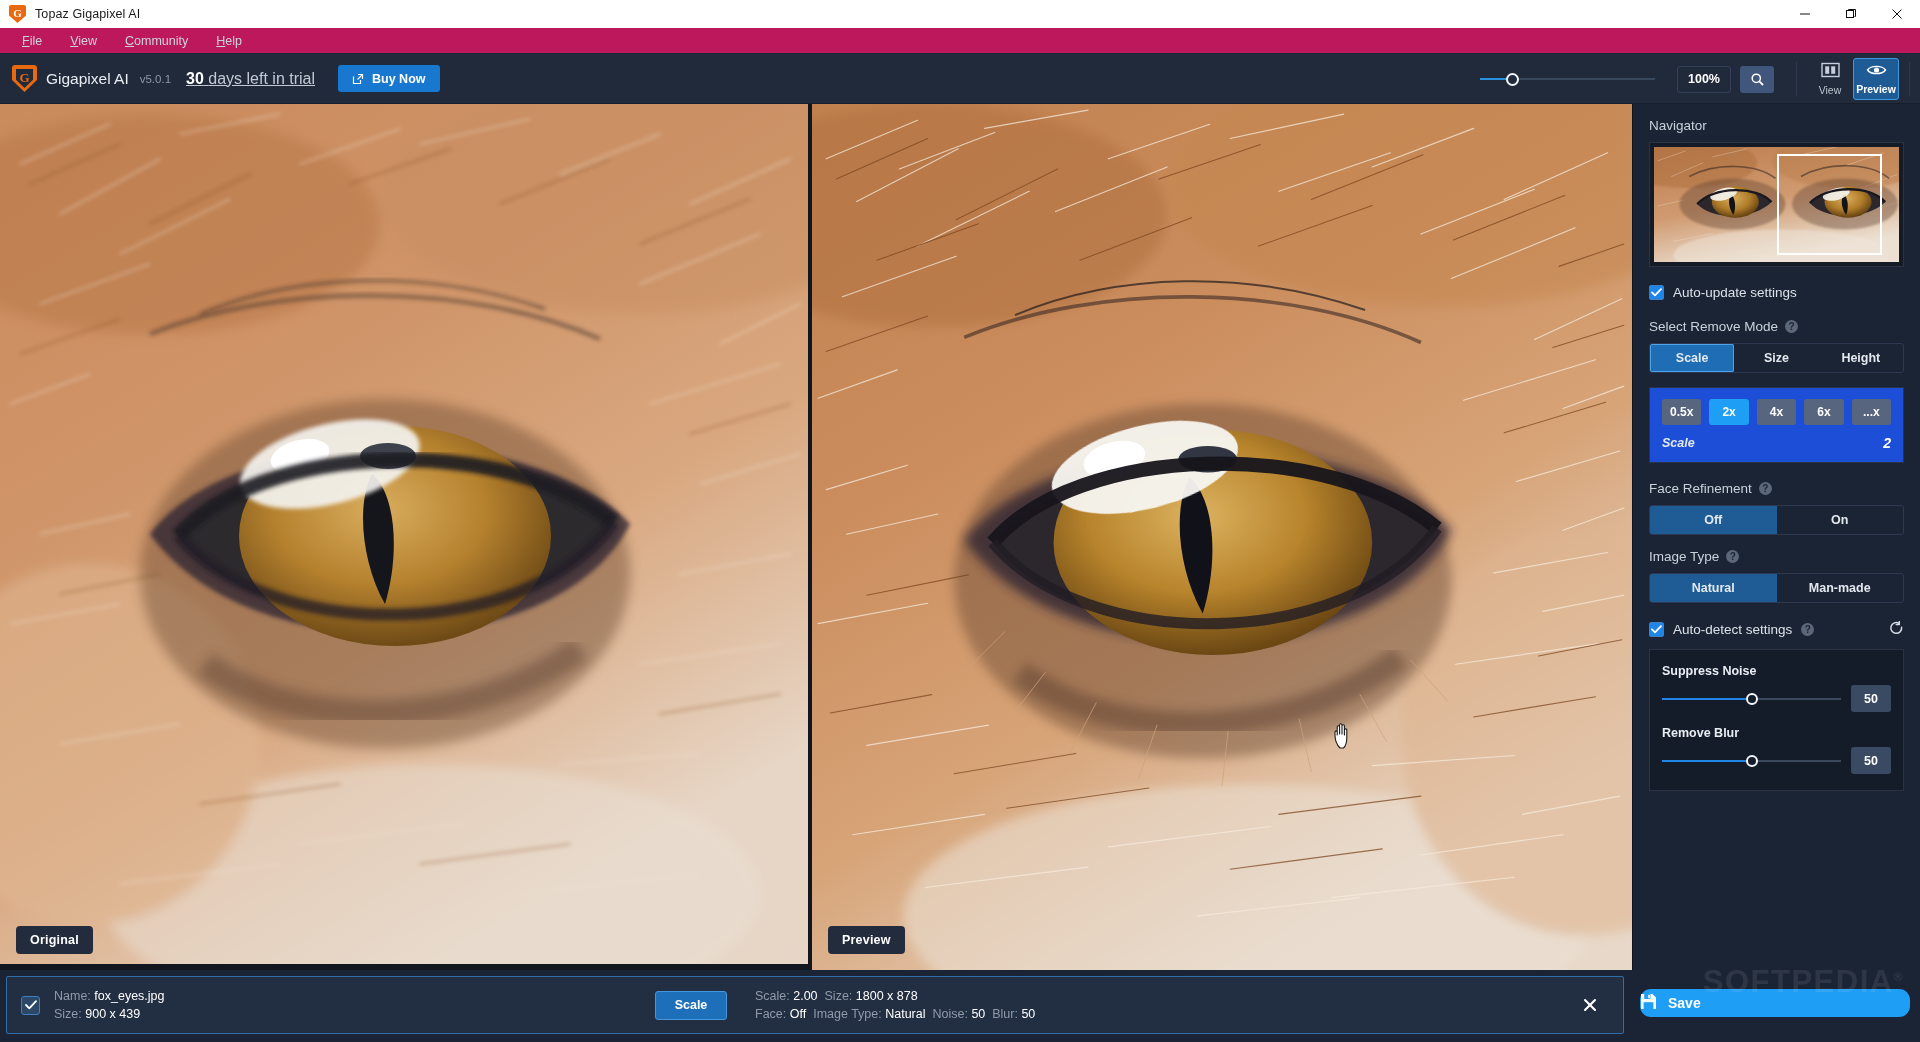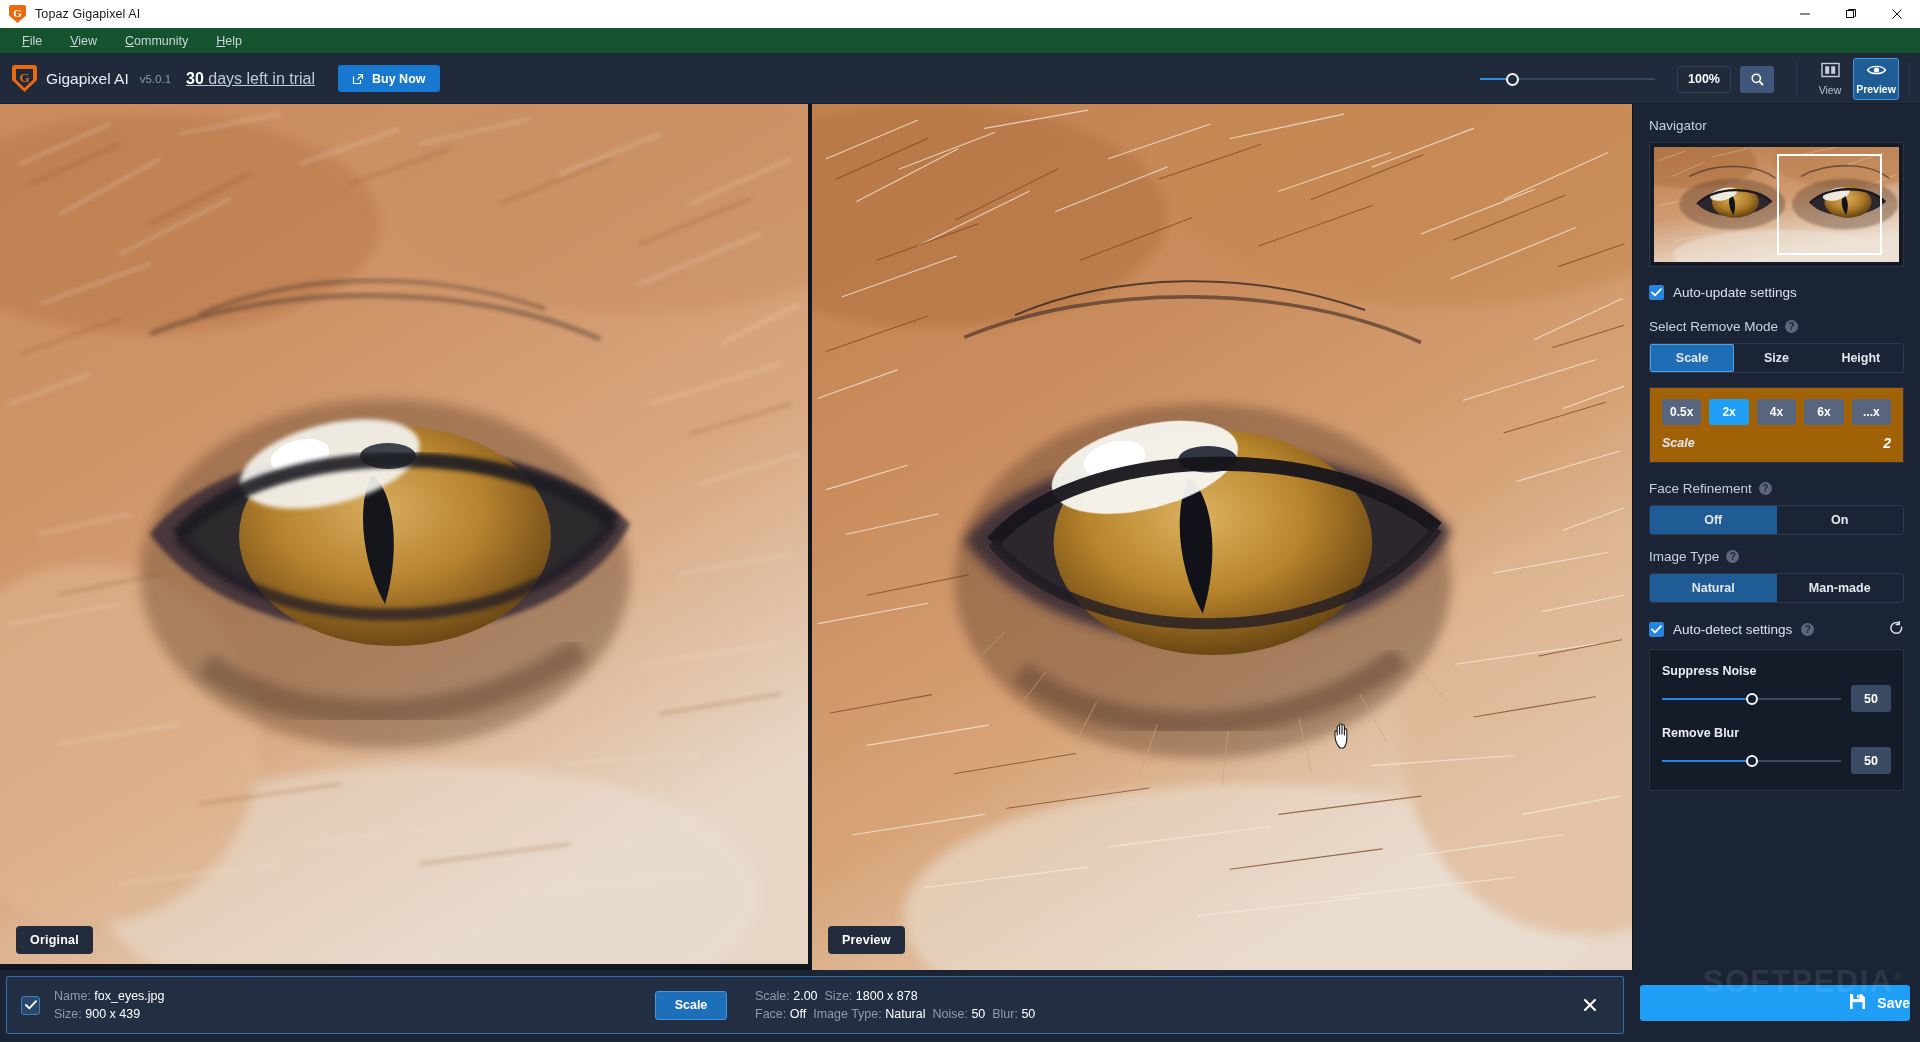--- a/index.html
+++ b/index.html
@@ -38,21 +38,21 @@
   .titlebar .title-text { font-size: 12.5px; color: #1a1a1a; letter-spacing: .1px; }
   .winctl { position: absolute; right: 0; top: 0; height: 28px; display: flex; }
   .winctl div {
     width: 46px; height: 28px; display: flex; align-items: center; justify-content: center;
     font-size: 12px; color: #111; cursor: default;
   }
   .winctl svg { display: block; }
 
   
   .menubar {
-    height: 26px; flex: 0 0 26px; background: #14532d;
+    height: 26px; flex: 0 0 26px; background: #be185d;
     display: flex; align-items: center; padding-left: 8px; gap: 0px;
     border-bottom: 1px solid #1c2534;
   }
   .menuitem {
     font-size: 12.5px; color: #ccd3dd; padding: 4px 14px; cursor: default;
   }
   .menuitem u { text-decoration: underline; }
 
   
   .toolbar {
@@ -178,21 +178,21 @@
     overflow: hidden; height: 30px; margin-bottom: 14px;
   }
   .seg > div {
     flex: 1 1 0; display: flex; align-items: center; justify-content: center;
     font-size: 12.5px; font-weight: 700; color: #e3e8ef; cursor: pointer;
   }
   .seg > div.on { background: #1f5c96; }
   .seg.outlined > div.on { background: #1f6db5; box-shadow: inset 0 0 0 1px #4ea3e8; border-radius: 2px; }
 
   .scale-panel {
-    border: 1px solid #2a3445; background: #a16207; padding: 11px 12px 11px 12px;
+    border: 1px solid #2a3445; background: #1d4ed8; padding: 11px 12px 11px 12px;
     margin-bottom: 18px;
   }
   .chips { display: flex; gap: 8px; margin-bottom: 10px; }
   .chip {
     flex: 1 1 0; height: 26px; border-radius: 3px; background: #57657f;
     display: flex; align-items: center; justify-content: center;
     font-size: 12px; font-weight: 700; color: #fff; cursor: pointer;
   }
   .chip.on { background: #1f9ef5; }
   .scale-row { display: flex; align-items: center; justify-content: space-between; }
@@ -247,23 +247,23 @@
     position: absolute; right: 22px; width: 22px; height: 22px;
     display: flex; align-items: center; justify-content: center; cursor: pointer;
     color: #fff; font-size: 15px; font-weight: 700;
   }
 
   .savebar {
     flex: 0 0 288px; position: relative; display: flex; align-items: center;
     justify-content: center; padding: 0 10px 6px 8px;
   }
   .save-btn {
-    width: 100%; height: 36px; background: #1f9ef5; border: none; border-radius: 3px;
+    width: 100%; height: 28px; background: #1f9ef5; border: none; border-radius: 11px;
     color: #fff; font-size: 14px; font-weight: 700; display: flex; align-items: center;
-    justify-content: flex-end; gap: 11px; cursor: pointer; font-family: "Liberation Sans", sans-serif;
+    justify-content: flex-start; gap: 11px; cursor: pointer; font-family: "Liberation Sans", sans-serif;
   }
   .softpedia {
     position: absolute; right: 16px; bottom: 42px;
     font-size: 31px; font-weight: 700; letter-spacing: 1.5px;
     color: rgba(255,255,255,0.085); pointer-events: none; white-space: nowrap;
     font-family: "Liberation Sans", sans-serif;
   }
   .softpedia sup { font-size: 12px; vertical-align: super; }
 </style>
 </head>

